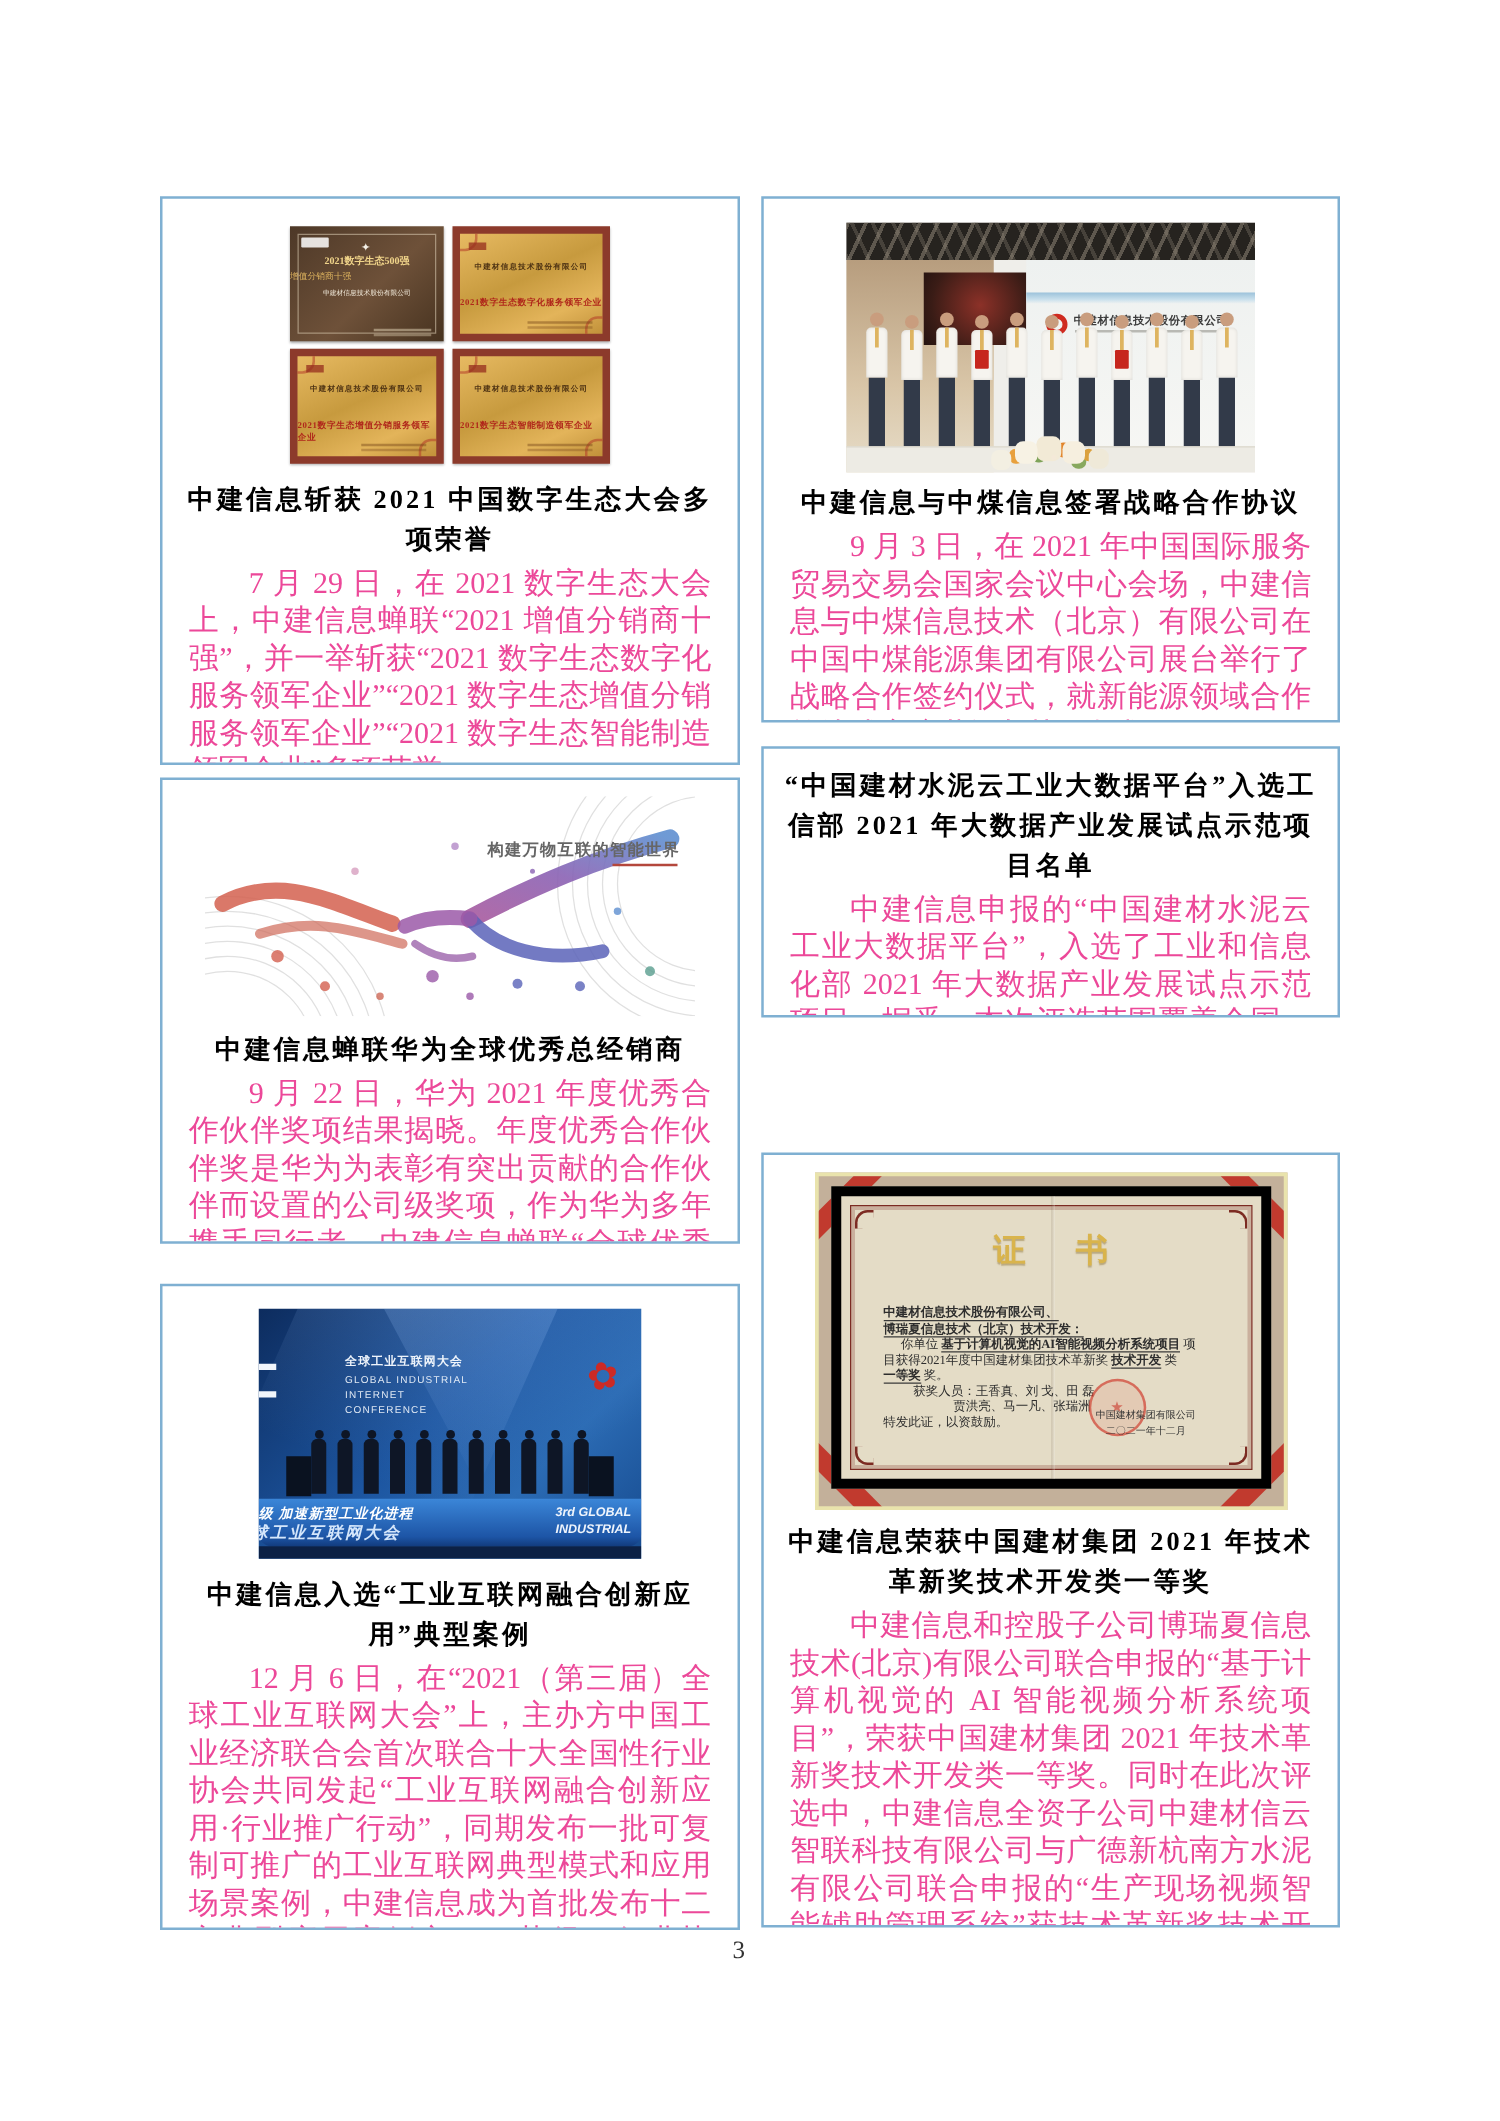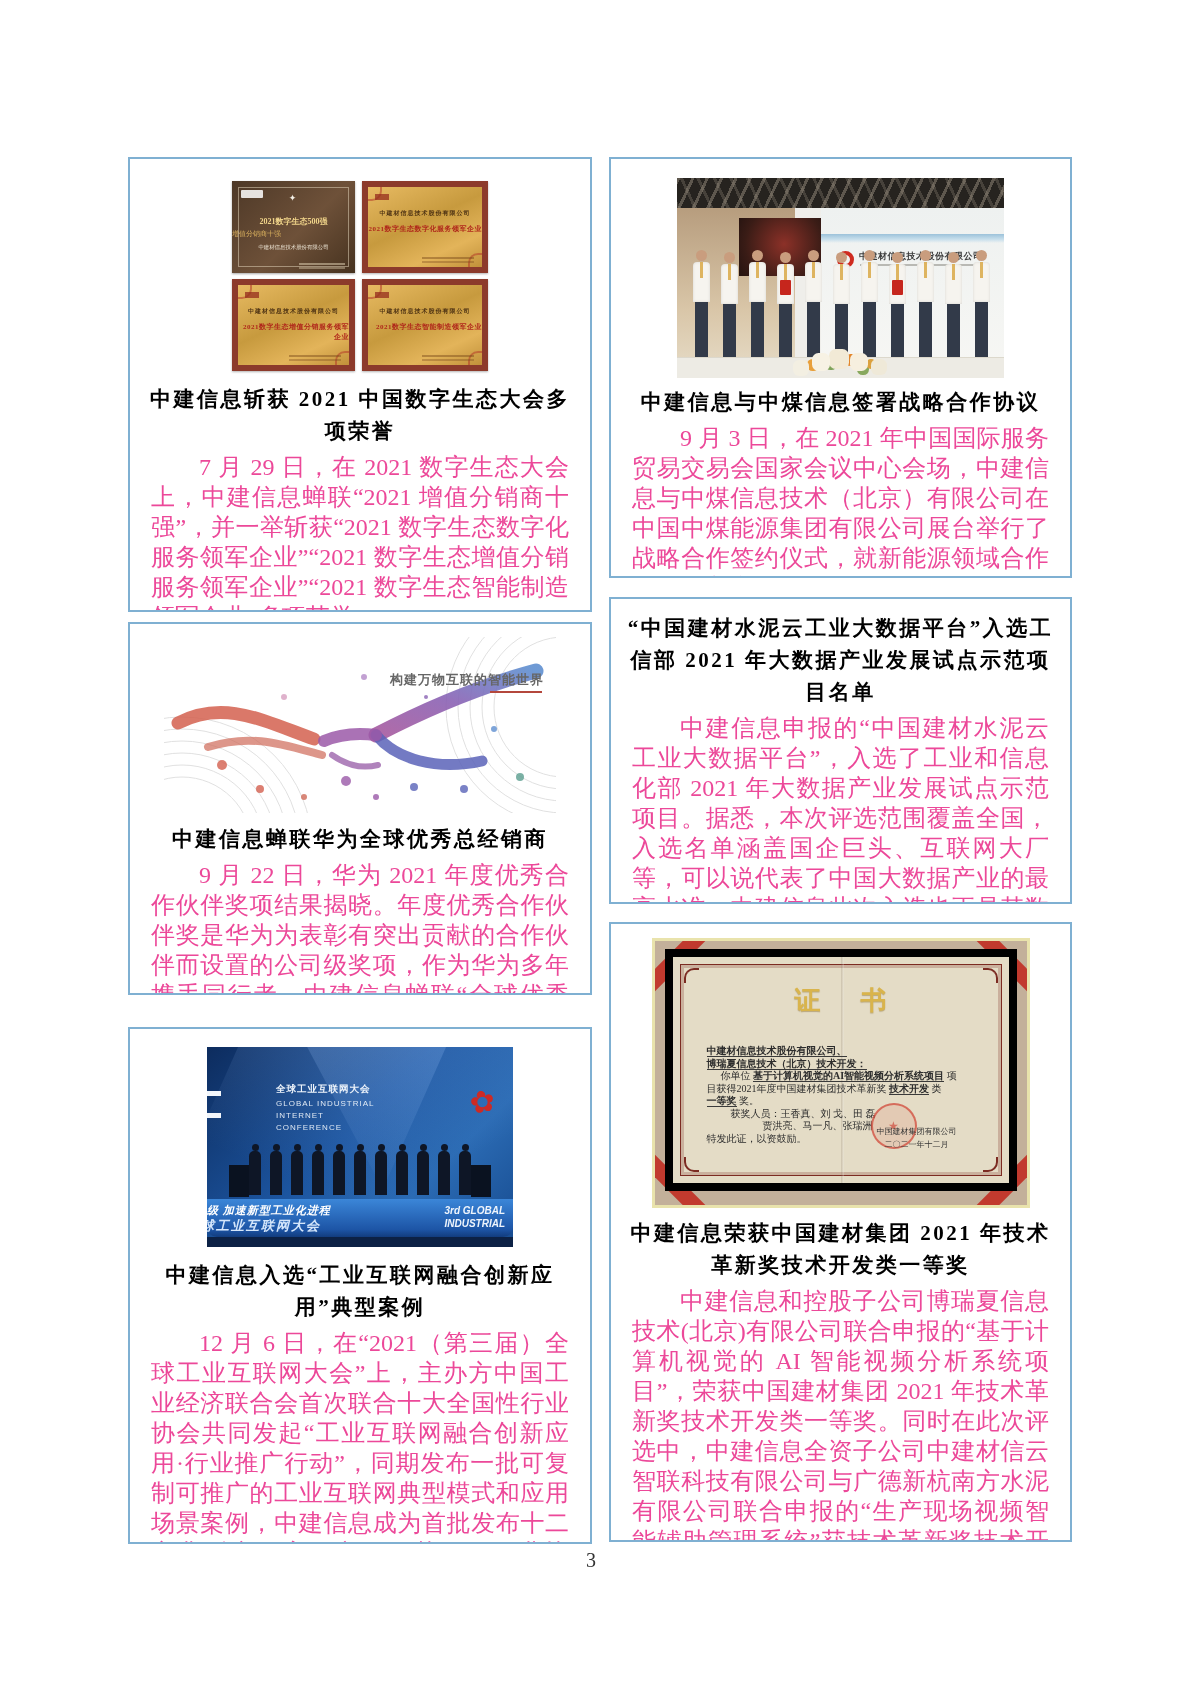--- a/index.html
+++ b/index.html
@@ -3,51 +3,51 @@
 <meta charset="utf-8">
 <style>
   html,body{margin:0;padding:0;background:#fff;}
   .page{position:relative;width:1200px;height:1697px;background:#fff;overflow:hidden;
         font-family:"Liberation Serif","DejaVu Serif",serif;color:#1b1b1b;}
   .card{position:absolute;background:#fff;border:2px solid #7fb0d2;box-sizing:border-box;overflow:hidden;}
   .card-b1{left:128px;top:157px;width:464px;height:455px;}
   .card-b4{left:128px;top:622px;width:464px;height:373px;}
   .card-b5{left:128px;top:1027px;width:464px;height:517px;}
   .card-b2{left:609px;top:157px;width:463px;height:421px;}
-  .card-b3{left:609px;top:597px;width:463px;height:307px;}
+  .card-b3{left:609px;top:597px;width:463px;height:217px;}
   .card-b6{left:609px;top:922px;width:463px;height:620px;}
   .card-title{font-weight:bold;font-size:21px;line-height:32px;letter-spacing:2.5px;
               text-align:center;color:#000;padding:0 12px;}
   .card-body{font-size:24px;line-height:30px;text-align:justify;text-indent:2em;
              padding:0 21px;margin-top:5px;color:#ec4899;}
   .pagenum{position:absolute;left:586px;top:1549px;font-size:20px;color:#333;}
 
   
   .plaque-grid{width:256px;margin:22px auto 12px;display:grid;
                grid-template-columns:123px 126px;grid-template-rows:92px 92px;gap:6px 7px;}
   .plaque-dark{background:linear-gradient(135deg,#4d3827,#6e5139 55%,#46321f);
                position:relative;box-shadow:0 1px 2px rgba(0,0,0,.35);}
   .plaque-dark .inset{position:absolute;inset:6px;border:1px solid rgba(220,205,180,.55);}
   .plaque-dark .logo{position:absolute;left:9px;top:9px;width:22px;height:8px;
                      background:rgba(255,255,255,.85);border-radius:1px;}
   .plaque-dark .star{text-align:center;color:#f3efe6;font-size:9px;margin-top:12px;letter-spacing:2px;}
-  .pd-l1{text-align:center;color:#f0d48a;font-weight:bold;font-size:8px;margin-top:13px;}
+  .pd-l1{text-align:center;color:#f0d48a;font-weight:bold;font-size:8px;margin-top:0;}
   .pd-l2{color:#dcb25e;font-size:7px;margin-top:2px;}
   .pd-l3{text-align:center;color:#eee6d6;font-size:6px;margin-top:4px;transform:scale(.9);}
   .pd-fine{position:absolute;right:10px;bottom:8px;width:46px;height:2px;background:rgba(230,215,185,.5);
            box-shadow:0 4px 0 rgba(230,215,185,.4);}
   .plaque-gold{background:#8c3a2b;padding:6px;box-sizing:border-box;box-shadow:0 1px 2px rgba(0,0,0,.3);}
   .plaque-gold .plate{position:relative;width:100%;height:100%;box-sizing:border-box;
         background:linear-gradient(155deg,#e7ba62,#c79a3e 45%,#e3b45a 75%,#c1913a);overflow:hidden;}
   .plaque-gold .flor{position:absolute;width:16px;height:16px;border:2px solid rgba(180,60,40,.55);
         border-radius:50% 0;}
   .flor.tl{left:-6px;top:-6px;} .flor.br{right:-6px;bottom:-6px;transform:rotate(180deg);}
   .pg-logo{position:absolute;left:7px;top:7px;width:14px;height:6px;background:rgba(150,45,30,.75);}
   .pg-company{text-align:center;color:#4d3213;font-weight:bold;font-size:6px;margin-top:22px;letter-spacing:1px;}
-  .pg-award{text-align:right;color:#b0271b;font-weight:bold;font-size:7px;margin-top:6px;letter-spacing:.5px;}
+  .pg-award{text-align:left;color:#b0271b;font-weight:bold;font-size:7px;margin-top:19px;letter-spacing:.5px;}
   .pg-fine{position:absolute;right:8px;bottom:8px;width:52px;height:2px;background:rgba(120,70,25,.45);
            box-shadow:0 4px 0 rgba(120,70,25,.35);}
 
   
   .photo-sign{position:relative;width:327px;height:200px;margin:19px auto 0;overflow:hidden;background:#efeeea;}
   .truss{position:absolute;left:0;top:0;right:0;height:30px;background:#26231f;
          background-image:repeating-linear-gradient(115deg,rgba(150,140,125,.5) 0 3px,transparent 3px 13px),
                           repeating-linear-gradient(65deg,rgba(120,112,100,.4) 0 3px,transparent 3px 15px);}
   .hall-left{position:absolute;left:0;top:30px;width:118px;bottom:0;
              background:linear-gradient(180deg,#b79d7e,#d9c6a8 60%,#e7ddc9);}

